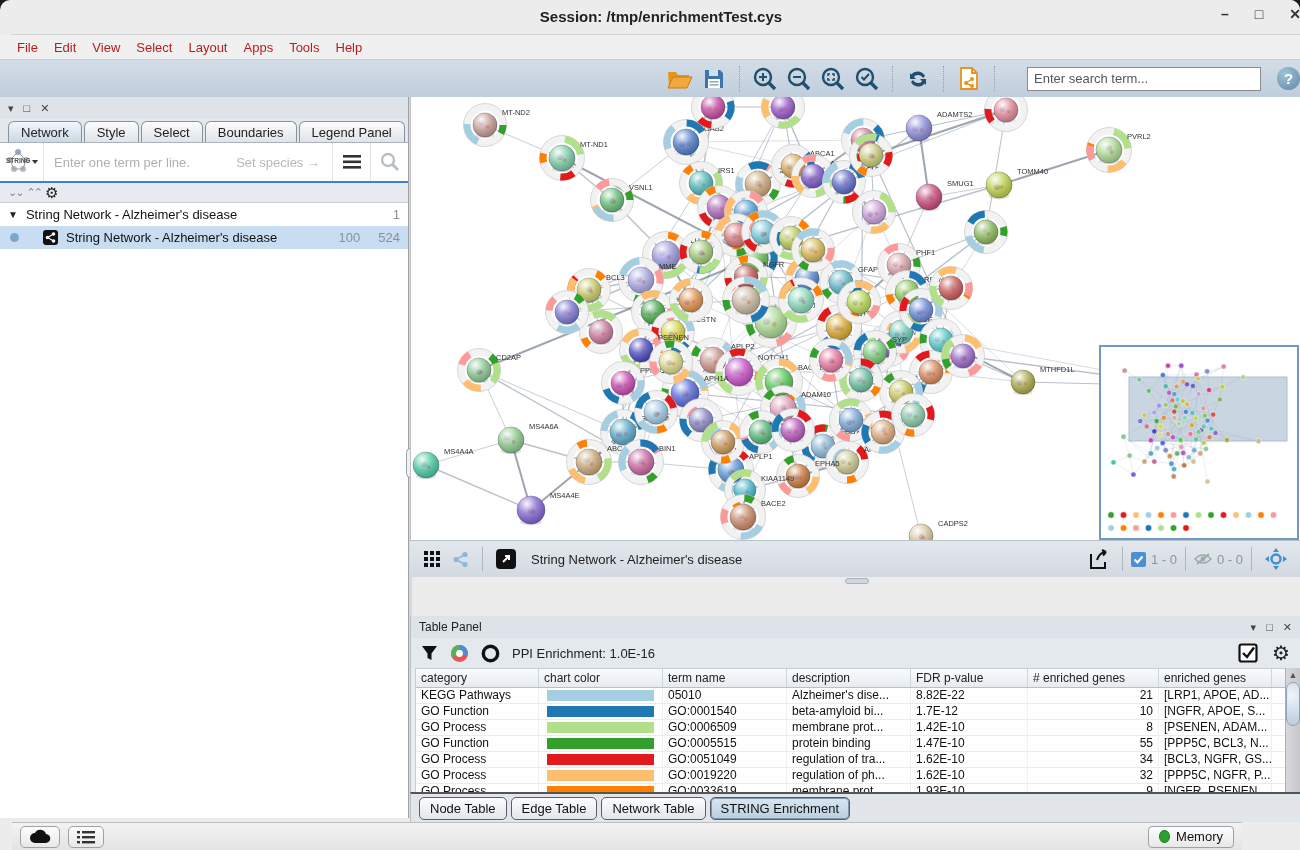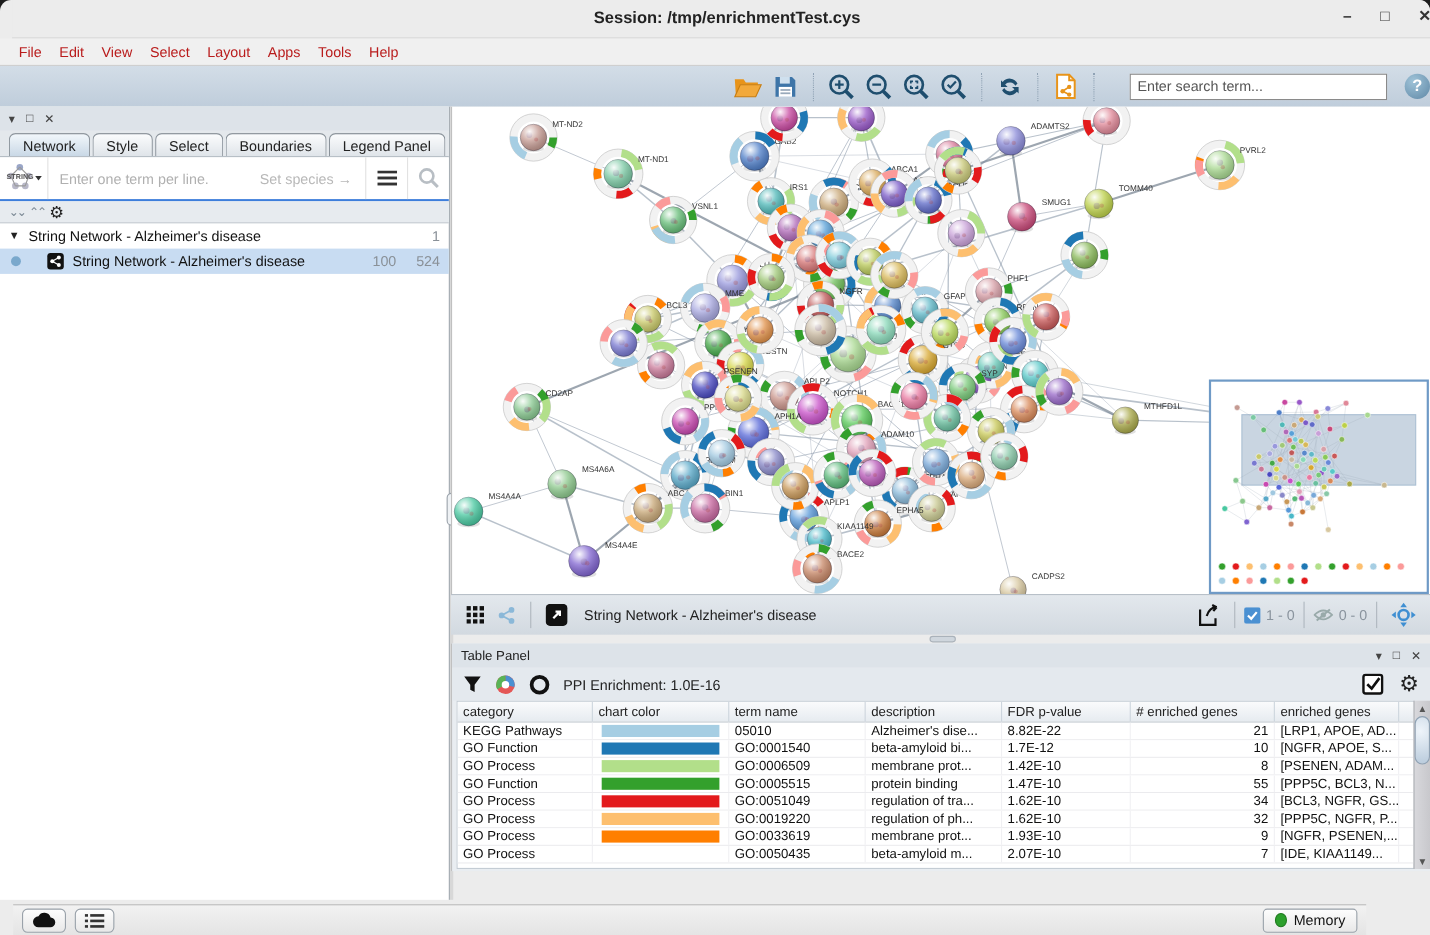--- a/index.html
+++ b/index.html
@@ -46,21 +46,21 @@
   .netcanvas{position:absolute;left:410px;top:97px;width:890px;height:443px;background:#fff;overflow:hidden;border-left:1px solid #c0c0c0;}
   .vdivider{position:absolute;left:409px;top:97px;width:3px;height:721px;background:#d8d8d8;}
   .vhandle{position:absolute;left:406px;top:448px;width:9px;height:30px;border:1px solid #9aa2aa;border-radius:5px;background:#eef1f4;}
   .navigator{position:absolute;left:688px;top:248px;width:200px;height:195px;background:#fff;border:2px solid #6f9ac6;}
   .netbar{position:absolute;left:410px;top:540px;width:890px;height:37px;background:linear-gradient(#e3e8ed,#d2d9e0);border-top:1px solid #b8c0c8;display:flex;align-items:center;padding:0 8px;}
   .netbar .nbtitle{font-size:13px;color:#222;margin-left:10px;flex:1;}
   .nbsep{width:1px;height:24px;background:#aeb6be;margin:0 8px;}
   .nbcount{font-size:13px;color:#8a949e;display:flex;align-items:center;gap:5px;}
   .grip{position:absolute;left:845px;top:578px;width:24px;height:6px;border-radius:3px;background:#cfd6dd;border:1px solid #aab2ba;}
   
-  .tpanel{position:absolute;left:410px;top:585px;width:890px;height:207px;background:#e9edf1;border-left:1px solid #c0c0c0;}
+  .tpanel{position:absolute;left:410px;top:616px;width:890px;height:207px;background:#e9edf1;border-left:1px solid #c0c0c0;}
   .tfilterrow{height:30px;display:flex;align-items:center;padding:0 10px;gap:12px;background:#e4e9ee;}
   .ppi{font-size:13px;color:#222;}
   .tfilterrow .right{margin-left:auto;display:flex;gap:14px;align-items:center;}
   .enrtable{position:absolute;left:4px;top:52px;width:871px;height:153px;background:#fff;overflow:hidden;border:1px solid #c4ccd4;}
   .thead{display:flex;height:19px;background:linear-gradient(#fafbfc,#e6ebf0);border-bottom:1px solid #b8c0c8;}
   .th{font-size:12px;color:#222;padding:2px 5px;border-right:1px solid #cdd5dd;white-space:nowrap;overflow:hidden;}
   .trow{display:flex;height:16px;border-bottom:1px solid #ebebee;background:#fff;}
   .td{font-size:12px;color:#111;padding:0 5px;border-right:1px solid #f0f0f3;white-space:nowrap;overflow:hidden;line-height:15px;}
   .td.num{text-align:right;}
   .cbar{margin:2px 3px;height:11px;flex:1;}
@@ -2137,20 +2137,26 @@
           </div>
         </div>
     </div>
     <div class="vscroll">
       <div class="varrow" style="top:1px">▲</div>
       <div class="vthumb"></div>
       <div class="varrow" style="bottom:1px">▼</div>
     </div>
   </div>
 
+  <div class="btabs" id="btabs">
+      <div class="btab">Node Table</div>
+      <div class="btab">Edge Table</div>
+      <div class="btab">Network Table</div>
+      <div class="btab active">STRING Enrichment</div>
+    </div>
 
   <div class="statusbar">
     <div class="sbtn">
       <svg width="22" height="15" viewBox="0 0 22 15">
           <path d="M6 14 A5 5 0 0 1 6 4 A6 6 0 0 1 17 5 A4.5 4.5 0 0 1 16.5 14 Z" fill="#111"></path>
         </svg>
     </div>
     <div class="sbtn">
       <svg width="18" height="14" viewBox="0 0 18 14">
           <g fill="#333">

